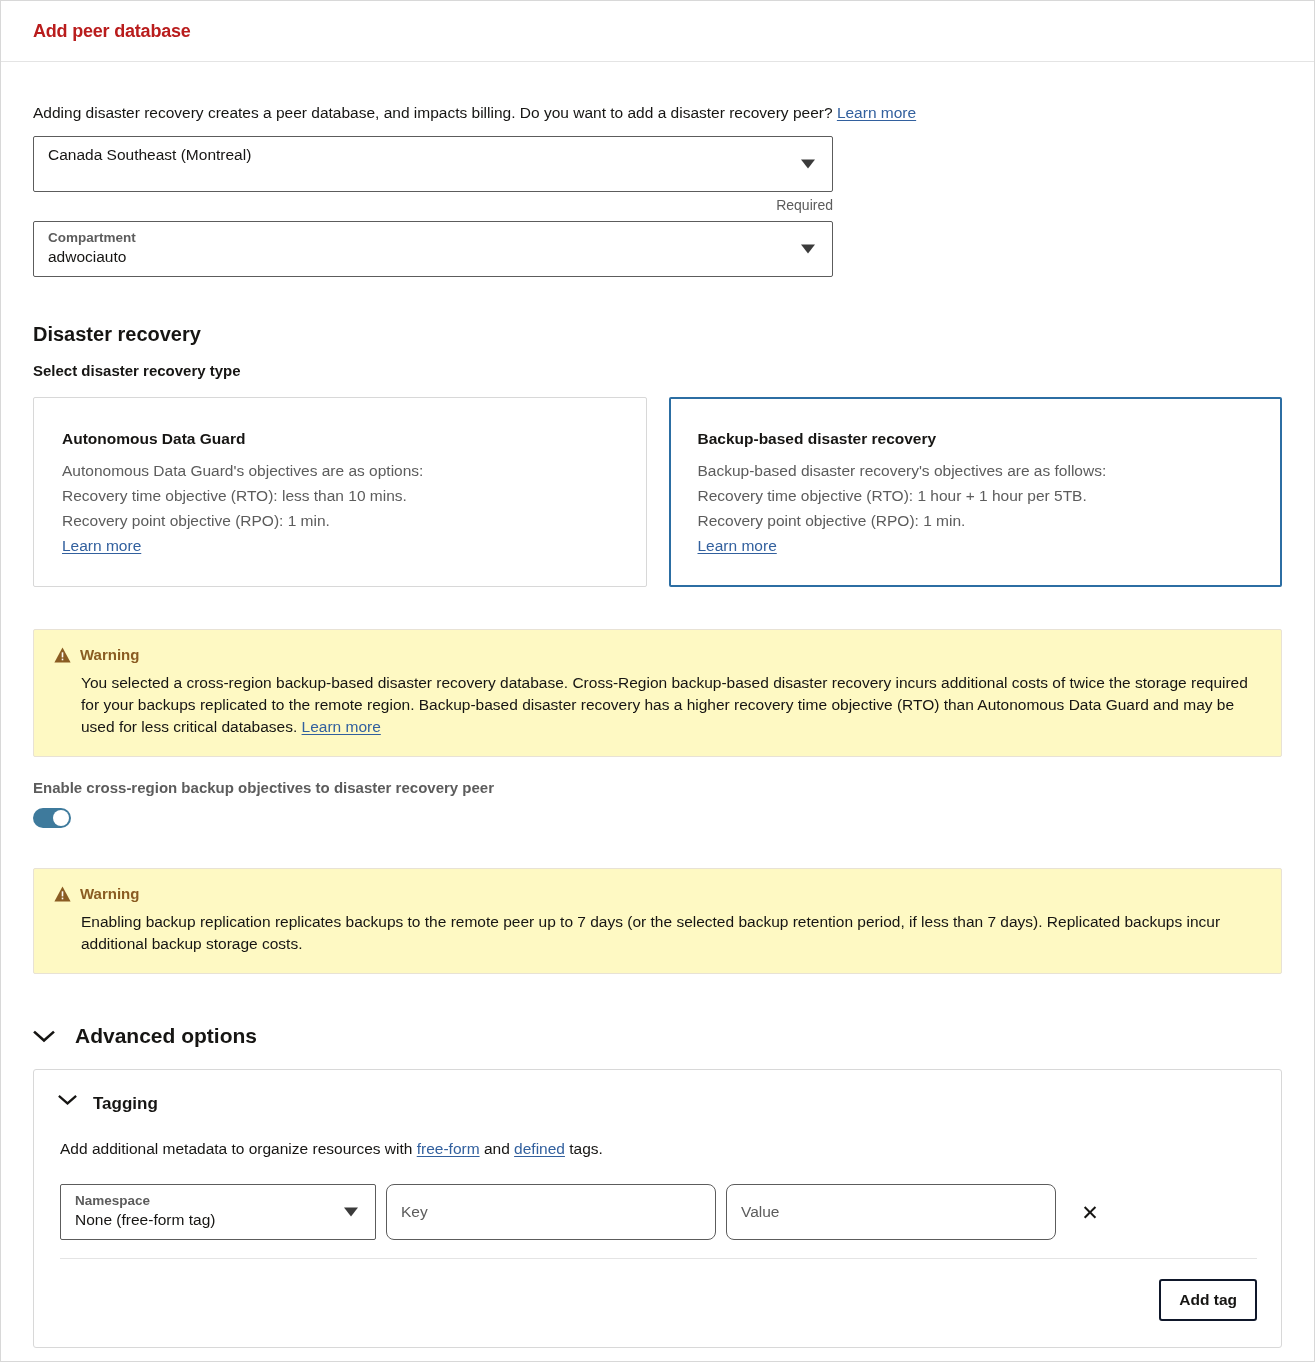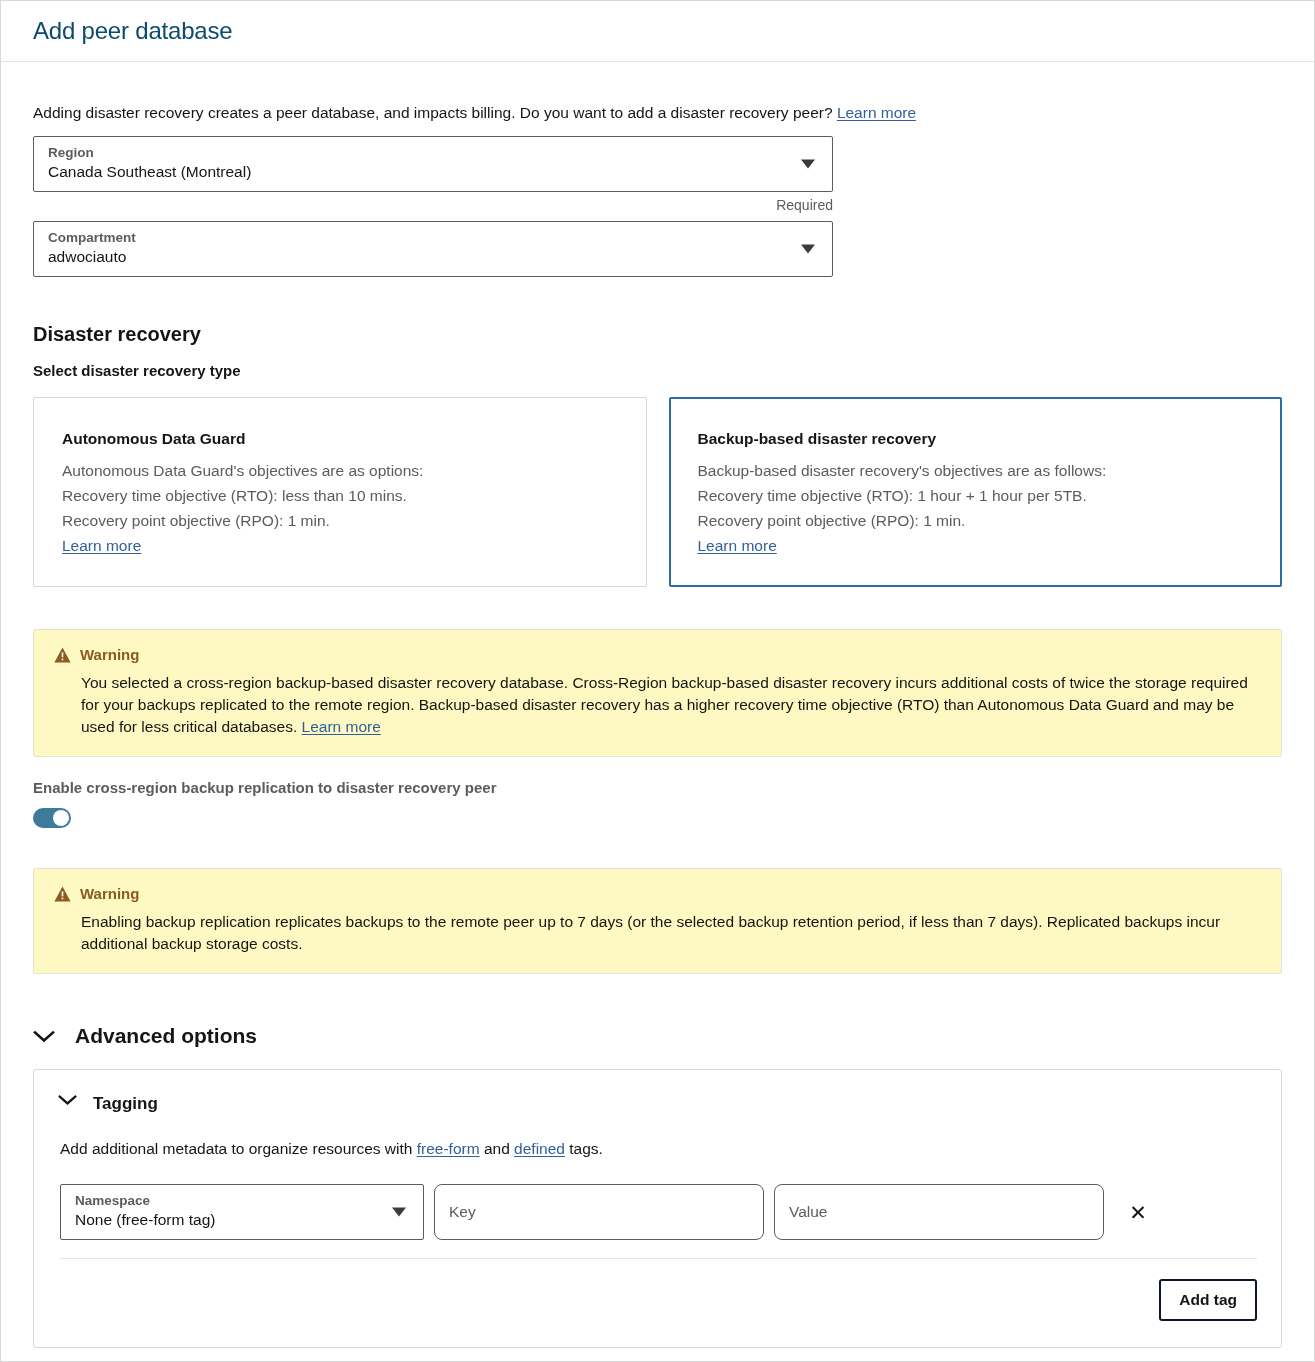--- a/index.html
+++ b/index.html
@@ -19,24 +19,24 @@
 
   
   .panel-header {
     height: 61px;
     display: flex;
     align-items: center;
     padding-left: 32px;
     border-bottom: 1px solid #e4e4e4;
   }
   .panel-title {
-    font-size: 24px;
-    font-weight: normal;
+    font-size: 18px;
+    font-weight: bold;
     letter-spacing: -0.2px;
-    color: #0c4a6e;
+    color: #b91c1c;
   }
 
   
   .panel-body {
     padding: 0 32px;
   }
 
   .intro {
     font-size: 15.5px;
     line-height: 20px;
@@ -235,21 +235,21 @@
 
   .tag-row {
     display: flex;
     align-items: center;
     gap: 10px;
     margin-top: 26px;
     padding-left: 2px;
   }
   .ns-select {
     position: relative;
-    width: 364px;
+    width: 316px;
     height: 56px;
     border: 1px solid #5c5c5c;
     border-radius: 2px;
     background: #fff;
     padding: 7px 40px 0 14px;
     cursor: pointer;
   }
   .text-input {
     width: 330px;
     height: 56px;
@@ -305,21 +305,20 @@
 </div>
 
 <div class="panel-body">
 
   <div class="intro">
     <span>Adding disaster recovery creates a peer database, and impacts billing. Do you want to add a disaster recovery peer?</span>
     <a class="link" href="#">Learn more</a>
   </div>
 
   <div class="field-select">
-    <div class="field-label">Region</div>
     <div class="field-value">Canada Southeast (Montreal)</div>
     <span class="caret"></span>
   </div>
   <div class="required-note">Required</div>
 
   <div class="field-select" style="margin-top:8px;">
     <div class="field-label">Compartment</div>
     <div class="field-value">adwociauto</div>
     <span class="caret"></span>
   </div>
@@ -355,21 +354,21 @@
         <rect x="7.7" y="11.6" width="1.6" height="1.7" fill="#fdfaf4"></rect>
       </svg>
       <span class="warning-label">Warning</span>
     </div>
     <div class="warning-text">
       <span>You selected a cross-region backup-based disaster recovery database. Cross-Region backup-based disaster recovery incurs additional costs of twice the storage required for your backups replicated to the remote region. Backup-based disaster recovery has a higher recovery time objective (RTO) than Autonomous Data Guard and may be used for less critical databases.</span>
       <a class="link" href="#">Learn more</a>
     </div>
   </div>
 
-  <div class="toggle-label">Enable cross-region backup replication to disaster recovery peer</div>
+  <div class="toggle-label">Enable cross-region backup objectives to disaster recovery peer</div>
   <div class="toggle">
     <span class="knob"></span>
   </div>
 
   <div class="warning-box" style="margin-top:40px;">
     <div class="warning-head">
       <svg class="warn-icon" viewBox="0 0 17 16">
         <path d="M8.5 0.6 L16.6 15.4 L0.4 15.4 Z" fill="#8a5c22"></path>
         <rect x="7.7" y="5.3" width="1.6" height="5.1" fill="#fdfaf4"></rect>
         <rect x="7.7" y="11.6" width="1.6" height="1.7" fill="#fdfaf4"></rect>

